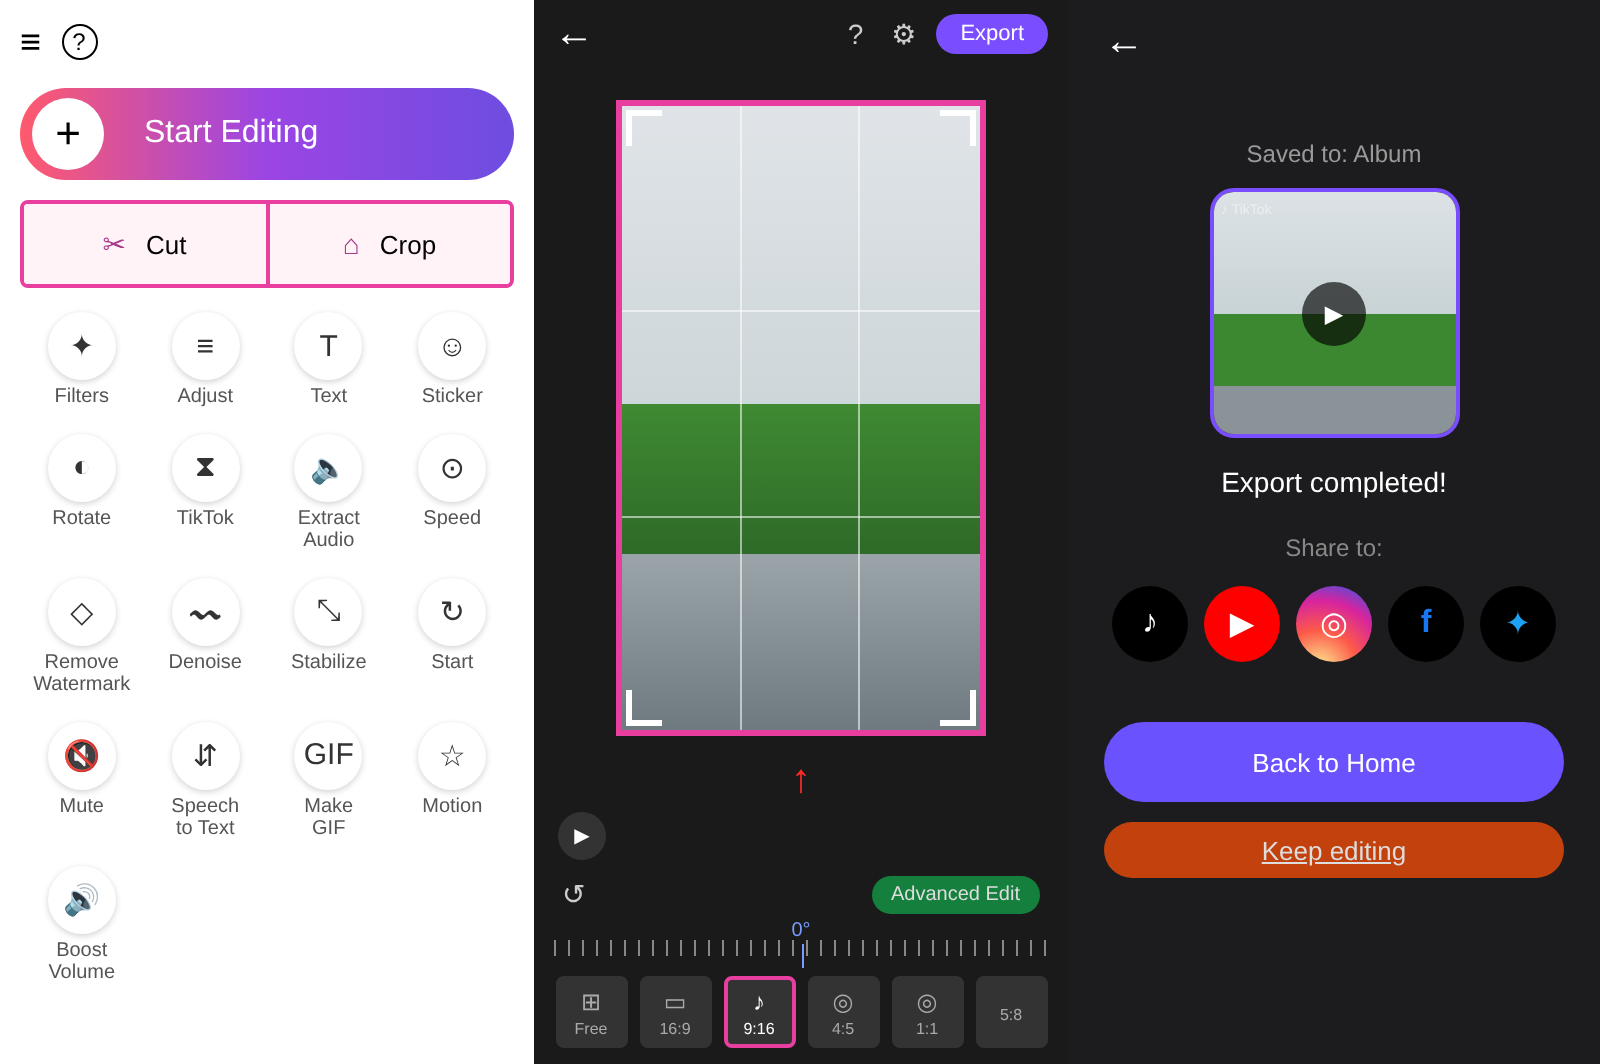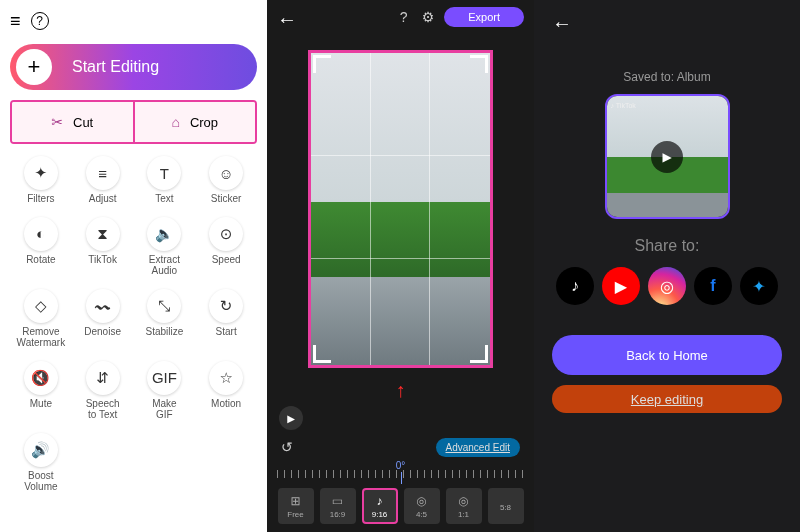--- a/index.html
+++ b/index.html
@@ -20,53 +20,53 @@
   .cc-ic { font-size:14px; color:#a73a8b; }
   .tool-grid { margin-top:8px; display:grid; grid-template-columns:repeat(4,1fr); gap:4px 0; }
   .tool { display:flex; flex-direction:column; align-items:center; gap:3px; padding:4px 0; }
   .tool-ic { width:34px; height:34px; border-radius:50%; background:#fff; box-shadow:0 1px 3px rgba(0,0,0,.18); display:flex; align-items:center; justify-content:center; font-size:15px; color:#333; }
   .tool-lbl { font-size:10px; color:#555; text-align:center; line-height:1.15; }
   
   .m-header { height:34px; display:flex; align-items:center; padding:0 10px; gap:6px; }
   .m-back { color:#fff; font-size:20px; }
   .m-spacer { flex:1; }
   .m-ic { color:#ccc; font-size:14px; margin:0 4px; }
-  .export-btn { background:#7a4dff; color:#fff; font-size:11px; padding:4px 24px; border-radius:12px; }
+  .export-btn { background:#7a4dff; color:#fff; font-size:11px; padding:4px 12px; border-radius:12px; }
   .preview-wrap { flex:1; display:flex; align-items:center; justify-content:center; }
   .preview { width:185px; height:318px; border:3px solid #e83ea0; position:relative; overflow:hidden; }
   .sky { position:absolute; top:0; left:0; right:0; height:48%; background:linear-gradient(#e0e4e8,#cdd6d9); }
   .grass { position:absolute; top:48%; left:0; right:0; height:24%; background:linear-gradient(#3f8a32,#2e6a28); }
   .road { position:absolute; bottom:0; left:0; right:0; height:28%; background:linear-gradient(#9aa4a9,#6f7a80); }
   .gridline-h,.gridline-v { position:absolute; background:rgba(255,255,255,.55); }
   .gridline-h { left:0;right:0;height:1px; }
   .gridline-v { top:0;bottom:0;width:1px; }
   .corner { position:absolute; width:18px; height:18px; border:3px solid #fff; }
   .play-mini { width:24px; height:24px; background:#333; border-radius:50%; color:#fff; font-size:10px; display:flex; align-items:center; justify-content:center; margin:4px 12px; align-self:flex-start; }
   .arrow-up { color:#ff2a2a; font-size:20px; text-align:center; margin-top:-4px; }
   .adv-row { display:flex; align-items:center; padding:0 14px; height:26px; }
-  .adv-btn { margin-left:auto; background:#0369a1; color:#ddd; font-size:10px; padding:4px 10px; border-radius:12px;text-decoration:underline; }
+  .adv-btn { margin-left:auto; background:#15803d; color:#ddd; font-size:10px; padding:4px 10px; border-radius:12px; }
   .reset-ic { color:#ccc; font-size:14px; }
   .ruler { height:22px; position:relative; margin:2px 10px 0; }
   .ruler::before { content:""; position:absolute; left:0; right:0; bottom:6px; height:8px; background:repeating-linear-gradient(90deg,#888 0 1px,transparent 1px 7px); }
   .ruler-ctr { position:absolute; left:50%; transform:translateX(-50%); top:-2px; color:#7a9bff; font-size:10px; }
   .ruler-tick { position:absolute; left:50%; top:10px; width:1px; height:12px; background:#7a9bff; }
   .aspects { display:flex; gap:6px; justify-content:center; padding:4px 8px 8px; }
   .asp { width:36px; height:36px; background:#333; border-radius:4px; display:flex; flex-direction:column; align-items:center; justify-content:center; color:#aaa; font-size:8px; gap:2px; }
   .asp.sel { border:2px solid #e83ea0; color:#fff; }
   .asp-ic { font-size:12px; }
   
   .r-back { align-self:flex-start; color:#fff; font-size:20px; height:30px; }
   .saved { color:#999; font-size:12px; margin-top:30px; }
   .thumb { margin-top:10px; width:125px; height:125px; border-radius:12px; border:2px solid #7a4dff; position:relative; overflow:hidden; }
   .t-sky{position:absolute;top:0;left:0;right:0;height:50%;background:linear-gradient(#dce2e6,#c8d3d6);}
   .t-grass{position:absolute;top:50%;left:0;right:0;height:30%;background:#3c8830;}
   .t-road{position:absolute;bottom:0;left:0;right:0;height:20%;background:#8a9398;}
   .thumb-play { position:absolute; top:50%; left:50%; transform:translate(-50%,-50%); width:32px; height:32px; background:rgba(0,0,0,.65); border-radius:50%; color:#fff; font-size:12px; display:flex; align-items:center; justify-content:center; }
   .exported { color:#fff; font-size:14px; margin-top:14px; }
-  .share { color:#888; font-size:16px; margin-top:18px; }
+  .share { color:#888; font-size:12px; margin-top:18px; }
   .socials { display:flex; gap:8px; margin-top:12px; }
   .soc { width:38px; height:38px; border-radius:50%; background:#000; display:flex; align-items:center; justify-content:center; font-size:16px; }
   .back-home { margin-top:30px; width:100%; height:40px; border-radius:20px; background:#6a52ff; color:#fff; font-size:13px; display:flex; align-items:center; justify-content:center; }
   .keep-edit { margin-top:10px; width:100%; height:28px; border-radius:20px; background:#c2410c; color:#ddd; font-size:13px; display:flex; align-items:center; justify-content:center;text-decoration:underline; }
   .badge-tt { position:absolute; left:4px; top:6px; color:#eee; font-size:7px; }
 </style>
 </head>
 <body>
 
 <div class="panel-left">
@@ -224,20 +224,21 @@
 <div class="panel-right">
   <span class="r-back">←</span>
   <span class="saved">Saved to: Album</span>
   <div class="thumb">
     <div class="t-sky"></div>
       <div class="t-grass"></div>
       <div class="t-road"></div>
     <span class="thumb-play">▶</span>
     <span class="badge-tt">♪ TikTok</span>
   </div>
+  <span class="exported">Export completed!</span>
   <span class="share">Share to:</span>
   <div class="socials">
     <span class="soc" style="color:#fff">♪</span>
     <span class="soc" style="background:#ff0000;color:#fff">▶</span>
     <span class="soc" style="background:radial-gradient(circle at 30% 110%,#fdf497,#fd5949 40%,#d6249f 70%,#285AEB);color:#fff">◎</span>
     <span class="soc" style="color:#1877f2;font-weight:700">f</span>
     <span class="soc" style="color:#1da1f2">✦</span>
   </div>
   <div class="back-home">Back to Home</div>
   <div class="keep-edit">Keep editing</div>

